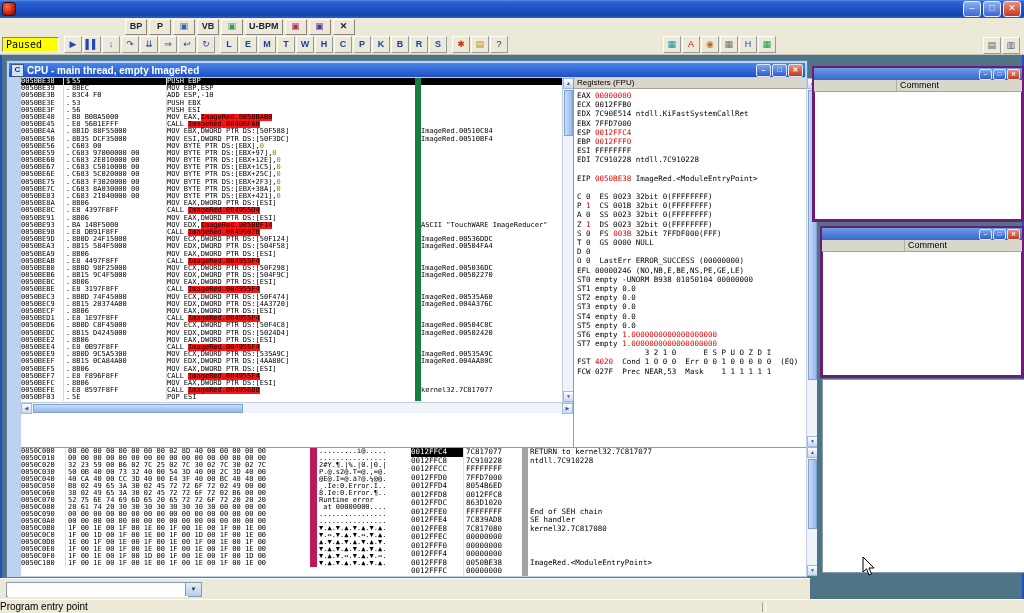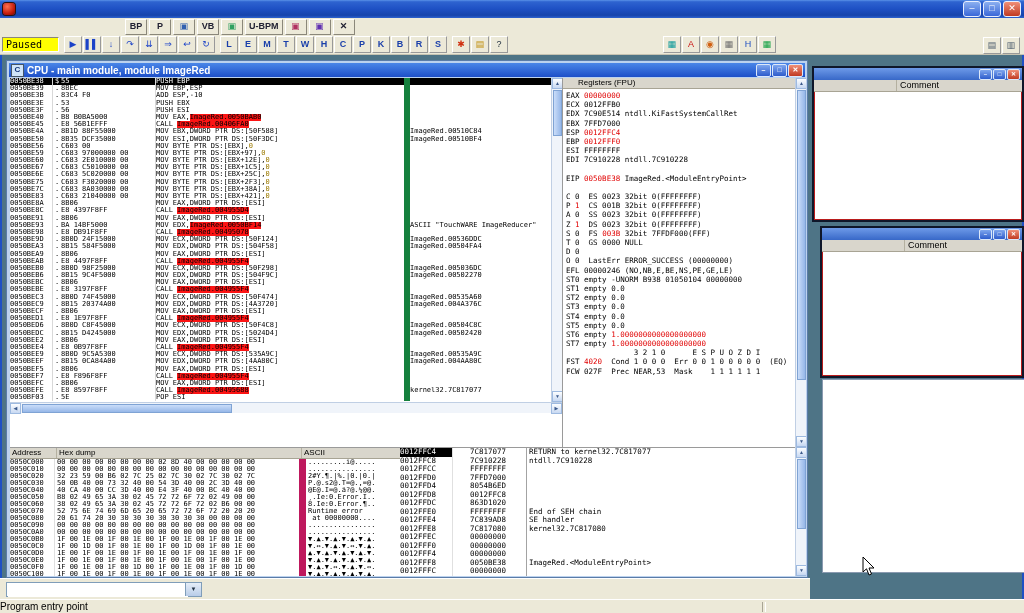--- a/index.html
+++ b/index.html
@@ -45,25 +45,25 @@
     border:1px solid #5A7CA8;box-sizing:border-box}
   .cpu-title{position:absolute;left:2px;top:2px;right:2px;height:14px;
     background:linear-gradient(180deg,#4A86E8,#1D4FC8);color:#fff;font-weight:bold;font-size:10px;
     display:flex;align-items:center;padding:0 2px;gap:3px}
   .cw-icon{width:11px;height:11px;background:#CFE4F8;border:1px solid #456;color:#137;
     font-size:8px;line-height:10px;text-align:center;font-weight:bold}
   .cw-btns{margin-left:auto;display:flex;gap:1px}
   .cwb{width:13px;height:11px;border-radius:2px;border:1px solid #DCE8FA;color:#fff;font-size:7px;
     line-height:10px;text-align:center;background:linear-gradient(180deg,#7EA6EE,#2E5CCC)}
   .cwb.close{background:linear-gradient(180deg,#F09078,#C03A22)}
-  .cpu-body{position:absolute;left:3px;top:17px;width:796px;height:498px;background:#fff;overflow:hidden}
+  .cpu-body{position:absolute;left:14px;top:17px;width:796px;height:498px;background:#fff;overflow:hidden}
 
   .pane{position:absolute;background:#fff;overflow:hidden}
   .pane-hdr{height:10px;background:#D9D6CC;border-bottom:1px solid #A8A494;font-size:8px;
-    line-height:10px;padding-left:15px;color:#000;font-family:"Liberation Sans",sans-serif}
+    line-height:10px;padding-left:3px;color:#000;font-family:"Liberation Sans",sans-serif}
 
   
   .disasm{left:0;top:0;width:541px;height:324px;border-right:1px solid #9A9A9A}
   .dz-row{display:flex;height:7.2px;line-height:7.2px;font-size:7px}
   .dz-row.sel{background:#000;color:#fff}
   .dz-a{width:42px;flex:none;overflow:hidden;border-right:1px solid #D8D8D8}
   .dz-m{width:8px;flex:none;text-align:center;overflow:hidden}
   .dz-b{width:94px;flex:none;overflow:hidden;border-right:1px solid #D8D8D8}
   .dz-i{width:248px;flex:none;overflow:hidden;border-right:6px solid #15803d}
   .dz-c{flex:1;overflow:hidden}
@@ -90,35 +90,35 @@
   .dp-row{display:flex;height:7px;line-height:7px;font-size:7px}
   .dp-a{width:44px;flex:none;border-right:1px solid #E0E0E0;overflow:hidden}
   .dp-h{width:242px;flex:none;border-right:7px solid #be185d;overflow:hidden;padding-left:2px}
   .dp-s{flex:1;overflow:hidden;padding-left:2px}
 
   
   .stack{left:390px;top:369px;width:395px;height:129px;border-top:1px solid #9A9A9A}
   .st-row{display:flex;height:8.5px;line-height:8.5px;font-size:7.5px}
   .st-a{width:52px;flex:none;border-right:1px solid #E0E0E0;overflow:hidden}
   .st-a.sel{background:#000;color:#fff}
-  .st-v{width:56px;flex:none;border-right:1px solid #a3a3a3;overflow:hidden;padding-left:17px}
+  .st-v{width:56px;flex:none;border-right:6px solid #a3a3a3;overflow:hidden;padding-left:2px}
   .st-c{flex:1;overflow:hidden;padding-left:2px}
 
   
   .vsb{position:absolute;width:11px;background:#F0F4FA;border-left:1px solid #C0CFE4;box-sizing:border-box}
   .hsb{position:absolute;height:11px;background:#F0F4FA;border-top:1px solid #C0CFE4;box-sizing:border-box}
   .sbb{position:absolute;width:11px;height:11px;background:linear-gradient(180deg,#FDFEFF,#C7D8F2);
     border:1px solid #9EBAE0;box-sizing:border-box;color:#3C5A8C;font-size:5px;line-height:9px;text-align:center}
   .sbth{position:absolute;left:1px;width:9px;background:linear-gradient(90deg,#CADDF9,#96B7E8);
     border:1px solid #7FA3D4;box-sizing:border-box}
   .sbth-h{position:absolute;top:1px;height:9px;background:linear-gradient(180deg,#CADDF9,#96B7E8);
     border:1px solid #7FA3D4;box-sizing:border-box}
 
   
-  .rw{position:absolute;background:#b91c1c;border:2px solid #0f172a;box-sizing:border-box}
+  .rw{position:absolute;background:#701a75;border:2px solid #701a75;box-sizing:border-box}
   .rw-title{height:12px;background:linear-gradient(180deg,#6E9AE8,#3868C8);display:flex;align-items:center;
     padding:0 2px;color:#fff;font-size:9px;font-weight:bold}
   .rw-title .cw-btns .cwb{width:11px;height:9px;font-size:6px;line-height:8px}
   .rw-hdr{display:flex;height:11px;background:#D9D6CC;border-bottom:1px solid #A8A494;font-size:9px;line-height:11px}
   .rw-c1{width:82px;flex:none;border-right:1px solid #B4B0A0}
   .rw-c2{flex:1;padding-left:3px}
   .rw-body{position:absolute;left:1px;right:1px;bottom:1px;top:24px;background:#fff}
   .rw3{position:absolute;left:822px;top:379px;width:202px;height:192px;background:#fff;border:1px solid #8A9AB0}
 
   
@@ -205,21 +205,21 @@
     </div>
 </div>
 <div class="tb-far">
     <div class="tbb" style="color: rgb(80, 96, 112);">▤</div>
     <div class="tbb" style="color: rgb(80, 96, 112);">▥</div>
   </div>
 
 <div class="cpu">
   <div class="cpu-title">
     <div class="cw-icon">C</div>
-    <span>CPU - main module, module ImageRed</span>
+    <span>CPU - main thread, empty ImageRed</span>
     <div class="cw-btns">
       <div class="cwb">–</div>
       <div class="cwb">□</div>
       <div class="cwb close">✕</div>
     </div>
   </div>
   <div class="cpu-body">
     <div class="pane disasm mono"><div class="dz-row sel"><span class="dz-a">0050BE38</span><span class="dz-m">$</span><span class="dz-b">55</span><span class="dz-i">PUSH EBP</span><span class="dz-c"></span></div><div class="dz-row"><span class="dz-a">0050BE39</span><span class="dz-m">.</span><span class="dz-b">8BEC</span><span class="dz-i">MOV EBP,ESP</span><span class="dz-c"></span></div><div class="dz-row"><span class="dz-a">0050BE3B</span><span class="dz-m">.</span><span class="dz-b">83C4 F0</span><span class="dz-i">ADD ESP,-10</span><span class="dz-c"></span></div><div class="dz-row"><span class="dz-a">0050BE3E</span><span class="dz-m">.</span><span class="dz-b">53</span><span class="dz-i">PUSH EBX</span><span class="dz-c"></span></div><div class="dz-row"><span class="dz-a">0050BE3F</span><span class="dz-m">.</span><span class="dz-b">56</span><span class="dz-i">PUSH ESI</span><span class="dz-c"></span></div><div class="dz-row"><span class="dz-a">0050BE40</span><span class="dz-m">.</span><span class="dz-b">B8 B0BA5000</span><span class="dz-i">MOV EAX,<i class="hlr">ImageRed.0050BAB0</i></span><span class="dz-c"></span></div><div class="dz-row"><span class="dz-a">0050BE45</span><span class="dz-m">.</span><span class="dz-b">E8 56B1EFFF</span><span class="dz-i">CALL <i class="hlr">ImageRed.00406FA0</i></span><span class="dz-c"></span></div><div class="dz-row"><span class="dz-a">0050BE4A</span><span class="dz-m">.</span><span class="dz-b">8B1D 88F55000</span><span class="dz-i">MOV EBX,DWORD PTR DS:[50F588]</span><span class="dz-c">ImageRed.00510C84</span></div><div class="dz-row"><span class="dz-a">0050BE50</span><span class="dz-m">.</span><span class="dz-b">8B35 DCF35000</span><span class="dz-i">MOV ESI,DWORD PTR DS:[50F3DC]</span><span class="dz-c">ImageRed.00510BF4</span></div><div class="dz-row"><span class="dz-a">0050BE56</span><span class="dz-m">.</span><span class="dz-b">C603 00</span><span class="dz-i">MOV BYTE PTR DS:[EBX],<i class="imm">0</i></span><span class="dz-c"></span></div><div class="dz-row"><span class="dz-a">0050BE59</span><span class="dz-m">.</span><span class="dz-b">C683 97000000 00</span><span class="dz-i">MOV BYTE PTR DS:[EBX+97],<i class="imm">0</i></span><span class="dz-c"></span></div><div class="dz-row"><span class="dz-a">0050BE60</span><span class="dz-m">.</span><span class="dz-b">C683 2E010000 00</span><span class="dz-i">MOV BYTE PTR DS:[EBX+12E],<i class="imm">0</i></span><span class="dz-c"></span></div><div class="dz-row"><span class="dz-a">0050BE67</span><span class="dz-m">.</span><span class="dz-b">C683 C5010000 00</span><span class="dz-i">MOV BYTE PTR DS:[EBX+1C5],<i class="imm">0</i></span><span class="dz-c"></span></div><div class="dz-row"><span class="dz-a">0050BE6E</span><span class="dz-m">.</span><span class="dz-b">C683 5C020000 00</span><span class="dz-i">MOV BYTE PTR DS:[EBX+25C],<i class="imm">0</i></span><span class="dz-c"></span></div><div class="dz-row"><span class="dz-a">0050BE75</span><span class="dz-m">.</span><span class="dz-b">C683 F3020000 00</span><span class="dz-i">MOV BYTE PTR DS:[EBX+2F3],<i class="imm">0</i></span><span class="dz-c"></span></div><div class="dz-row"><span class="dz-a">0050BE7C</span><span class="dz-m">.</span><span class="dz-b">C683 8A030000 00</span><span class="dz-i">MOV BYTE PTR DS:[EBX+38A],<i class="imm">0</i></span><span class="dz-c"></span></div><div class="dz-row"><span class="dz-a">0050BE83</span><span class="dz-m">.</span><span class="dz-b">C683 21040000 00</span><span class="dz-i">MOV BYTE PTR DS:[EBX+421],<i class="imm">0</i></span><span class="dz-c"></span></div><div class="dz-row"><span class="dz-a">0050BE8A</span><span class="dz-m">.</span><span class="dz-b">8B06</span><span class="dz-i">MOV EAX,DWORD PTR DS:[ESI]</span><span class="dz-c"></span></div><div class="dz-row"><span class="dz-a">0050BE8C</span><span class="dz-m">.</span><span class="dz-b">E8 4397F8FF</span><span class="dz-i">CALL <i class="hlr">ImageRed.004955D4</i></span><span class="dz-c"></span></div><div class="dz-row"><span class="dz-a">0050BE91</span><span class="dz-m">.</span><span class="dz-b">8B06</span><span class="dz-i">MOV EAX,DWORD PTR DS:[ESI]</span><span class="dz-c"></span></div><div class="dz-row"><span class="dz-a">0050BE93</span><span class="dz-m">.</span><span class="dz-b">BA 14BF5000</span><span class="dz-i">MOV EDX,<i class="hlr">ImageRed.0050BF14</i></span><span class="dz-c">ASCII "TouchWARE ImageReducer"</span></div><div class="dz-row"><span class="dz-a">0050BE98</span><span class="dz-m">.</span><span class="dz-b">E8 DB91F8FF</span><span class="dz-i">CALL <i class="hlr">ImageRed.00495078</i></span><span class="dz-c"></span></div><div class="dz-row"><span class="dz-a">0050BE9D</span><span class="dz-m">.</span><span class="dz-b">8B0D 24F15000</span><span class="dz-i">MOV ECX,DWORD PTR DS:[50F124]</span><span class="dz-c">ImageRed.00536DDC</span></div><div class="dz-row"><span class="dz-a">0050BEA3</span><span class="dz-m">.</span><span class="dz-b">8B15 584F5000</span><span class="dz-i">MOV EDX,DWORD PTR DS:[504F58]</span><span class="dz-c">ImageRed.00504FA4</span></div><div class="dz-row"><span class="dz-a">0050BEA9</span><span class="dz-m">.</span><span class="dz-b">8B06</span><span class="dz-i">MOV EAX,DWORD PTR DS:[ESI]</span><span class="dz-c"></span></div><div class="dz-row"><span class="dz-a">0050BEAB</span><span class="dz-m">.</span><span class="dz-b">E8 4497F8FF</span><span class="dz-i">CALL <i class="hlr">ImageRed.004955F4</i></span><span class="dz-c"></span></div><div class="dz-row"><span class="dz-a">0050BEB0</span><span class="dz-m">.</span><span class="dz-b">8B0D 98F25000</span><span class="dz-i">MOV ECX,DWORD PTR DS:[50F298]</span><span class="dz-c">ImageRed.005036DC</span></div><div class="dz-row"><span class="dz-a">0050BEB6</span><span class="dz-m">.</span><span class="dz-b">8B15 9C4F5000</span><span class="dz-i">MOV EDX,DWORD PTR DS:[504F9C]</span><span class="dz-c">ImageRed.00502270</span></div><div class="dz-row"><span class="dz-a">0050BEBC</span><span class="dz-m">.</span><span class="dz-b">8B06</span><span class="dz-i">MOV EAX,DWORD PTR DS:[ESI]</span><span class="dz-c"></span></div><div class="dz-row"><span class="dz-a">0050BEBE</span><span class="dz-m">.</span><span class="dz-b">E8 3197F8FF</span><span class="dz-i">CALL <i class="hlr">ImageRed.004955F4</i></span><span class="dz-c"></span></div><div class="dz-row"><span class="dz-a">0050BEC3</span><span class="dz-m">.</span><span class="dz-b">8B0D 74F45000</span><span class="dz-i">MOV ECX,DWORD PTR DS:[50F474]</span><span class="dz-c">ImageRed.00535A60</span></div><div class="dz-row"><span class="dz-a">0050BEC9</span><span class="dz-m">.</span><span class="dz-b">8B15 20374A00</span><span class="dz-i">MOV EDX,DWORD PTR DS:[4A3720]</span><span class="dz-c">ImageRed.004A376C</span></div><div class="dz-row"><span class="dz-a">0050BECF</span><span class="dz-m">.</span><span class="dz-b">8B06</span><span class="dz-i">MOV EAX,DWORD PTR DS:[ESI]</span><span class="dz-c"></span></div><div class="dz-row"><span class="dz-a">0050BED1</span><span class="dz-m">.</span><span class="dz-b">E8 1E97F8FF</span><span class="dz-i">CALL <i class="hlr">ImageRed.004955F4</i></span><span class="dz-c"></span></div><div class="dz-row"><span class="dz-a">0050BED6</span><span class="dz-m">.</span><span class="dz-b">8B0D C8F45000</span><span class="dz-i">MOV ECX,DWORD PTR DS:[50F4C8]</span><span class="dz-c">ImageRed.00504C8C</span></div><div class="dz-row"><span class="dz-a">0050BEDC</span><span class="dz-m">.</span><span class="dz-b">8B15 D4245000</span><span class="dz-i">MOV EDX,DWORD PTR DS:[5024D4]</span><span class="dz-c">ImageRed.00502420</span></div><div class="dz-row"><span class="dz-a">0050BEE2</span><span class="dz-m">.</span><span class="dz-b">8B06</span><span class="dz-i">MOV EAX,DWORD PTR DS:[ESI]</span><span class="dz-c"></span></div><div class="dz-row"><span class="dz-a">0050BEE4</span><span class="dz-m">.</span><span class="dz-b">E8 0B97F8FF</span><span class="dz-i">CALL <i class="hlr">ImageRed.004955F4</i></span><span class="dz-c"></span></div><div class="dz-row"><span class="dz-a">0050BEE9</span><span class="dz-m">.</span><span class="dz-b">8B0D 9C5A5300</span><span class="dz-i">MOV ECX,DWORD PTR DS:[535A9C]</span><span class="dz-c">ImageRed.00535A9C</span></div><div class="dz-row"><span class="dz-a">0050BEEF</span><span class="dz-m">.</span><span class="dz-b">8B15 0CA84A00</span><span class="dz-i">MOV EDX,DWORD PTR DS:[4AA80C]</span><span class="dz-c">ImageRed.004AA80C</span></div><div class="dz-row"><span class="dz-a">0050BEF5</span><span class="dz-m">.</span><span class="dz-b">8B06</span><span class="dz-i">MOV EAX,DWORD PTR DS:[ESI]</span><span class="dz-c"></span></div><div class="dz-row"><span class="dz-a">0050BEF7</span><span class="dz-m">.</span><span class="dz-b">E8 F896F8FF</span><span class="dz-i">CALL <i class="hlr">ImageRed.004955F4</i></span><span class="dz-c"></span></div><div class="dz-row"><span class="dz-a">0050BEFC</span><span class="dz-m">.</span><span class="dz-b">8B06</span><span class="dz-i">MOV EAX,DWORD PTR DS:[ESI]</span><span class="dz-c"></span></div><div class="dz-row"><span class="dz-a">0050BEFE</span><span class="dz-m">.</span><span class="dz-b">E8 8597F8FF</span><span class="dz-i">CALL <i class="hlr">ImageRed.00495688</i></span><span class="dz-c">kernel32.7C817077</span></div><div class="dz-row"><span class="dz-a">0050BF03</span><span class="dz-m">.</span><span class="dz-b">5E</span><span class="dz-i">POP ESI</span><span class="dz-c"></span></div></div>
 
     <div class="vsb" style="left:541px;top:0;height:324px">
@@ -243,25 +243,20 @@
       <div class="sbb" style="left:0;top:0">◀</div>
       <div class="sbth-h" style="left:12px;width:210px"></div>
       <div class="sbb" style="right:0;top:0">▶</div>
     </div>
 
     <div class="info">
       <div class="info-l1 mono">EBP=0012FFF0</div>
     </div>
 
     <div class="pane dump">
-      <div class="dump-hdr">
-        <span class="dh1">Address</span>
-        <span class="dh2">Hex dump</span>
-        <span class="dh3">ASCII</span>
-      </div>
       <div class="mono"><div class="dp-row"><span class="dp-a">0050C000</span><span class="dp-h">00 00 00 00 00 00 00 00 02 8D 40 00 00 00 00 00</span><span class="dp-s">.........ì@.....</span></div><div class="dp-row"><span class="dp-a">0050C010</span><span class="dp-h">00 00 00 00 00 00 00 00 00 00 00 00 00 00 00 00</span><span class="dp-s">................</span></div><div class="dp-row"><span class="dp-a">0050C020</span><span class="dp-h">32 23 59 00 B6 02 7C 25 02 7C 30 02 7C 30 02 7C</span><span class="dp-s">2#Y.¶.|%.|0.|0.|</span></div><div class="dp-row"><span class="dp-a">0050C030</span><span class="dp-h">50 0B 40 00 73 32 40 00 54 3D 40 00 2C 3D 40 00</span><span class="dp-s">P.@.s2@.T=@.,=@.</span></div><div class="dp-row"><span class="dp-a">0050C040</span><span class="dp-h">40 CA 40 00 CC 3D 40 00 E4 3F 40 00 BC 40 40 00</span><span class="dp-s">@Ê@.Ì=@.ä?@.¼@@.</span></div><div class="dp-row"><span class="dp-a">0050C050</span><span class="dp-h">B8 02 49 65 3A 30 02 45 72 72 6F 72 02 49 00 00</span><span class="dp-s">¸.Ie:0.Error.I..</span></div><div class="dp-row"><span class="dp-a">0050C060</span><span class="dp-h">38 02 49 65 3A 30 02 45 72 72 6F 72 02 B6 00 00</span><span class="dp-s">8.Ie:0.Error.¶..</span></div><div class="dp-row"><span class="dp-a">0050C070</span><span class="dp-h">52 75 6E 74 69 6D 65 20 65 72 72 6F 72 20 20 20</span><span class="dp-s">Runtime error   </span></div><div class="dp-row"><span class="dp-a">0050C080</span><span class="dp-h">20 61 74 20 30 30 30 30 30 30 30 30 00 00 00 00</span><span class="dp-s"> at 00000000....</span></div><div class="dp-row"><span class="dp-a">0050C090</span><span class="dp-h">00 00 00 00 00 00 00 00 00 00 00 00 00 00 00 00</span><span class="dp-s">................</span></div><div class="dp-row"><span class="dp-a">0050C0A0</span><span class="dp-h">00 00 00 00 00 00 00 00 00 00 00 00 00 00 00 00</span><span class="dp-s">................</span></div><div class="dp-row"><span class="dp-a">0050C0B0</span><span class="dp-h">1F 00 1E 00 1F 00 1E 00 1F 00 1E 00 1F 00 1E 00</span><span class="dp-s">▼.▲.▼.▲.▼.▲.▼.▲.</span></div><div class="dp-row"><span class="dp-a">0050C0C0</span><span class="dp-h">1F 00 1D 00 1F 00 1E 00 1F 00 1D 00 1F 00 1E 00</span><span class="dp-s">▼.↔.▼.▲.▼.↔.▼.▲.</span></div><div class="dp-row"><span class="dp-a">0050C0D0</span><span class="dp-h">1E 00 1F 00 1E 00 1F 00 1E 00 1F 00 1E 00 1F 00</span><span class="dp-s">▲.▼.▲.▼.▲.▼.▲.▼.</span></div><div class="dp-row"><span class="dp-a">0050C0E0</span><span class="dp-h">1F 00 1E 00 1F 00 1E 00 1F 00 1E 00 1F 00 1E 00</span><span class="dp-s">▼.▲.▼.▲.▼.▲.▼.▲.</span></div><div class="dp-row"><span class="dp-a">0050C0F0</span><span class="dp-h">1F 00 1E 00 1F 00 1D 00 1F 00 1E 00 1F 00 1D 00</span><span class="dp-s">▼.▲.▼.↔.▼.▲.▼.↔.</span></div><div class="dp-row"><span class="dp-a">0050C100</span><span class="dp-h">1F 00 1E 00 1F 00 1E 00 1F 00 1E 00 1F 00 1E 00</span><span class="dp-s">▼.▲.▼.▲.▼.▲.▼.▲.</span></div></div>
     </div>
 
     <div class="pane stack mono"><div class="st-row"><span class="st-a sel">0012FFC4</span><span class="st-v">7C817077</span><span class="st-c">RETURN to kernel32.7C817077</span></div><div class="st-row"><span class="st-a">0012FFC8</span><span class="st-v">7C910228</span><span class="st-c">ntdll.7C910228</span></div><div class="st-row"><span class="st-a">0012FFCC</span><span class="st-v">FFFFFFFF</span><span class="st-c"></span></div><div class="st-row"><span class="st-a">0012FFD0</span><span class="st-v">7FFD7000</span><span class="st-c"></span></div><div class="st-row"><span class="st-a">0012FFD4</span><span class="st-v">8054B6ED</span><span class="st-c"></span></div><div class="st-row"><span class="st-a">0012FFD8</span><span class="st-v">0012FFC8</span><span class="st-c"></span></div><div class="st-row"><span class="st-a">0012FFDC</span><span class="st-v">863D1020</span><span class="st-c"></span></div><div class="st-row"><span class="st-a">0012FFE0</span><span class="st-v">FFFFFFFF</span><span class="st-c">End of SEH chain</span></div><div class="st-row"><span class="st-a">0012FFE4</span><span class="st-v">7C839AD8</span><span class="st-c">SE handler</span></div><div class="st-row"><span class="st-a">0012FFE8</span><span class="st-v">7C817080</span><span class="st-c">kernel32.7C817080</span></div><div class="st-row"><span class="st-a">0012FFEC</span><span class="st-v">00000000</span><span class="st-c"></span></div><div class="st-row"><span class="st-a">0012FFF0</span><span class="st-v">00000000</span><span class="st-c"></span></div><div class="st-row"><span class="st-a">0012FFF4</span><span class="st-v">00000000</span><span class="st-c"></span></div><div class="st-row"><span class="st-a">0012FFF8</span><span class="st-v">0050BE38</span><span class="st-c">ImageRed.&lt;ModuleEntryPoint&gt;</span></div><div class="st-row"><span class="st-a">0012FFFC</span><span class="st-v">00000000</span><span class="st-c"></span></div></div>
 
     <div class="vsb" style="left:785px;top:369px;height:129px">
       <div class="sbb" style="top:0">▲</div>
       <div class="sbth" style="top:12px;height:70px"></div>
       <div class="sbb" style="bottom:0">▼</div>
     </div>

